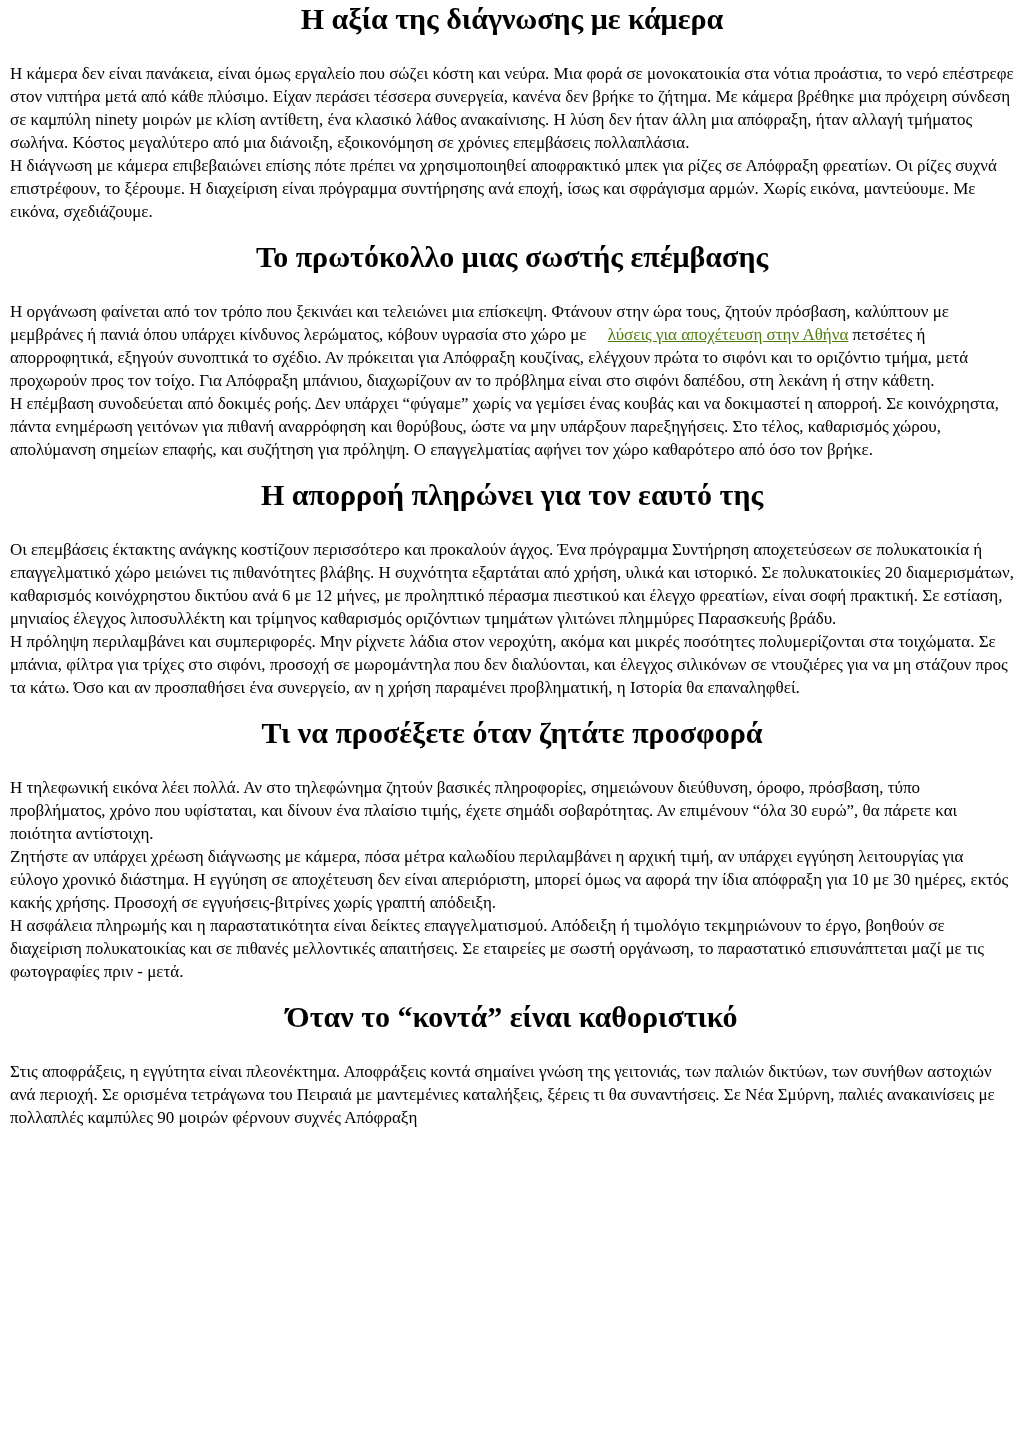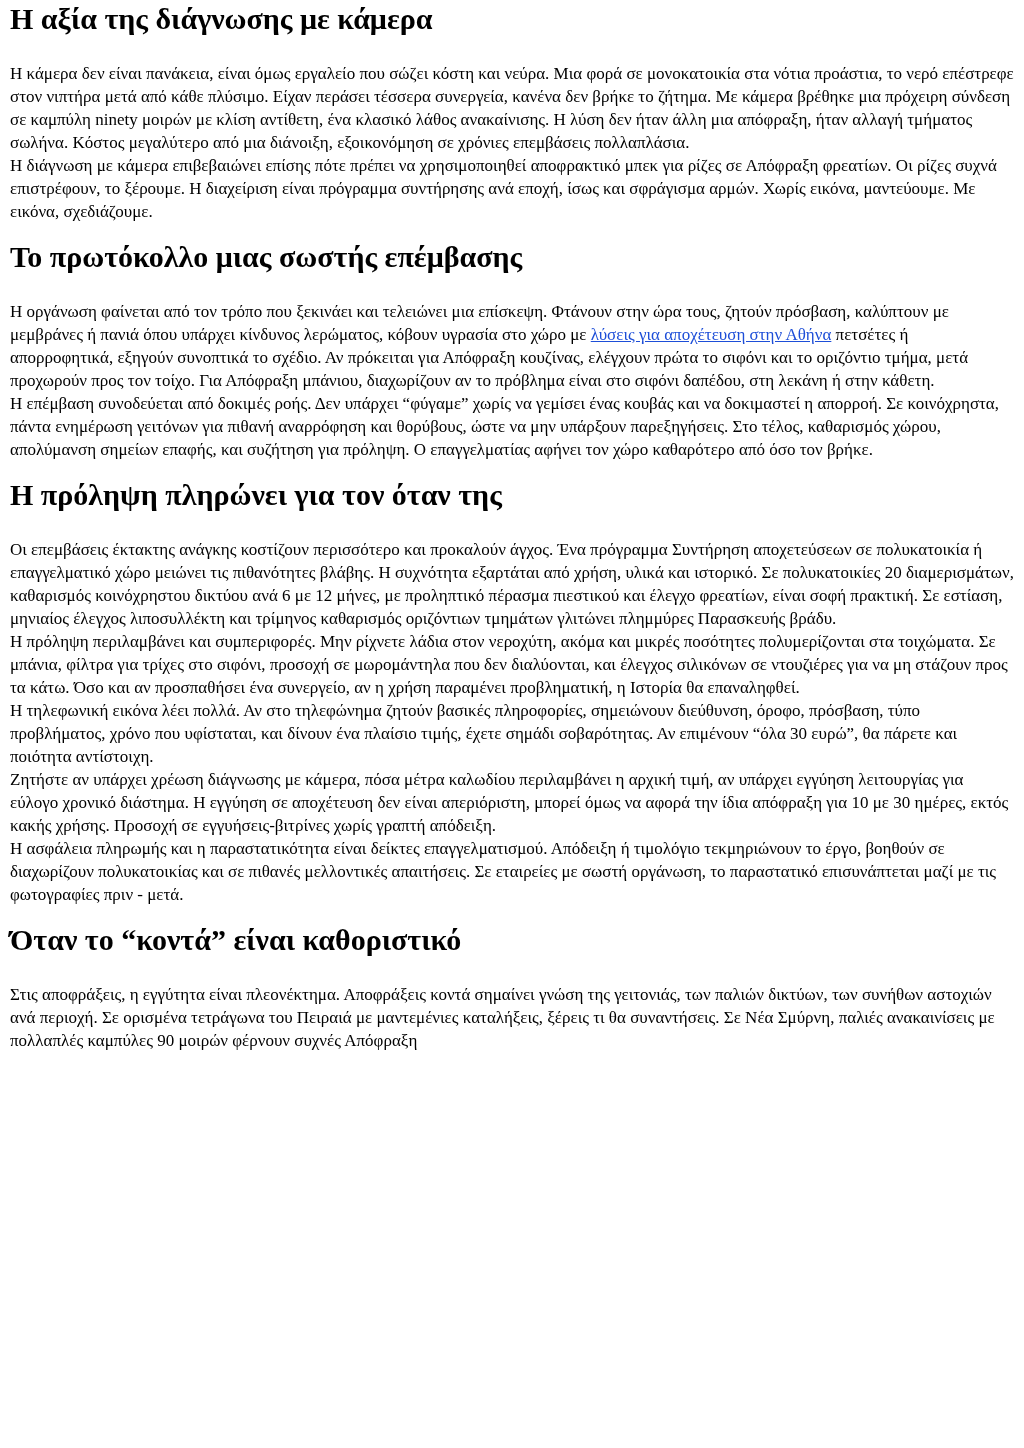--- a/index.html
+++ b/index.html
@@ -15,59 +15,61 @@
       color: #000000;
       box-sizing: border-box;
       padding: 0 10px 0 10px;
     }
     h2 {
       font-family: "Liberation Serif", "DejaVu Serif", serif;
       font-weight: bold;
       font-size: 30px;
       line-height: 36px;
       margin: 0;
+      text-align: center;
     }
     p {
       font-size: 17px;
       line-height: 23px;
       margin: 0;
     }
     .article { padding-top: 0; }
     .h-first { padding-top: 1px; margin-bottom: 25px; }
     .h { margin-top: 16px; margin-bottom: 25px; font-family: Liberation Serif, serif; }
     .p-gap { }
-    a { color: #1d4ed8; text-decoration: underline; }
+    a { color: #4d7c0f; text-decoration: underline; margin-left: 17px; }
   </style>
 </head>
 <body>
 
 <div class="article">
 
   <section>
     <h2 class="h-first">Η αξία της διάγνωσης με κάμερα</h2>
     <p>Η κάμερα δεν είναι πανάκεια, είναι όμως εργαλείο που σώζει κόστη και νεύρα. Μια φορά σε μονοκατοικία στα νότια προάστια, το νερό επέστρεφε στον νιπτήρα μετά από κάθε πλύσιμο. Είχαν περάσει τέσσερα συνεργεία, κανένα δεν βρήκε το ζήτημα. Με κάμερα βρέθηκε μια πρόχειρη σύνδεση σε καμπύλη ninety μοιρών με κλίση αντίθετη, ένα κλασικό λάθος ανακαίνισης. Η λύση δεν ήταν άλλη μια απόφραξη, ήταν αλλαγή τμήματος σωλήνα. Κόστος μεγαλύτερο από μια διάνοιξη, εξοικονόμηση σε χρόνιες επεμβάσεις πολλαπλάσια.</p>
     <p class="p-gap">Η διάγνωση με κάμερα επιβεβαιώνει επίσης πότε πρέπει να χρησιμοποιηθεί αποφρακτικό μπεκ για ρίζες σε Απόφραξη φρεατίων. Οι ρίζες συχνά επιστρέφουν, το ξέρουμε. Η διαχείριση είναι πρόγραμμα συντήρησης ανά εποχή, ίσως και σφράγισμα αρμών. Χωρίς εικόνα, μαντεύουμε. Με εικόνα, σχεδιάζουμε.</p>
   </section>
 
   <section>
     <h2 class="h">Το πρωτόκολλο μιας σωστής επέμβασης</h2>
     <p><span>Η οργάνωση φαίνεται από τον τρόπο που ξεκινάει και τελειώνει μια επίσκεψη. Φτάνουν στην ώρα τους, ζητούν πρόσβαση, καλύπτουν με μεμβράνες ή πανιά όπου υπάρχει κίνδυνος λερώματος, κόβουν υγρασία στο χώρο με </span><a href="#">λύσεις για αποχέτευση στην Αθήνα</a><span> πετσέτες ή απορροφητικά, εξηγούν συνοπτικά το σχέδιο. Αν πρόκειται για Απόφραξη κουζίνας, ελέγχουν πρώτα το σιφόνι και το οριζόντιο τμήμα, μετά προχωρούν προς τον τοίχο. Για Απόφραξη μπάνιου, διαχωρίζουν αν το πρόβλημα είναι στο σιφόνι δαπέδου, στη λεκάνη ή στην κάθετη.</span></p>
     <p class="p-gap">Η επέμβαση συνοδεύεται από δοκιμές ροής. Δεν υπάρχει “φύγαμε” χωρίς να γεμίσει ένας κουβάς και να δοκιμαστεί η απορροή. Σε κοινόχρηστα, πάντα ενημέρωση γειτόνων για πιθανή αναρρόφηση και θορύβους, ώστε να μην υπάρξουν παρεξηγήσεις. Στο τέλος, καθαρισμός χώρου, απολύμανση σημείων επαφής, και συζήτηση για πρόληψη. Ο επαγγελματίας αφήνει τον χώρο καθαρότερο από όσο τον βρήκε.</p>
   </section>
 
   <section>
-    <h2 class="h">Η πρόληψη πληρώνει για τον όταν της</h2>
+    <h2 class="h">Η απορροή πληρώνει για τον εαυτό της</h2>
     <p>Οι επεμβάσεις έκτακτης ανάγκης κοστίζουν περισσότερο και προκαλούν άγχος. Ένα πρόγραμμα Συντήρηση αποχετεύσεων σε πολυκατοικία ή επαγγελματικό χώρο μειώνει τις πιθανότητες βλάβης. Η συχνότητα εξαρτάται από χρήση, υλικά και ιστορικό. Σε πολυκατοικίες 20 διαμερισμάτων, καθαρισμός κοινόχρηστου δικτύου ανά 6 με 12 μήνες, με προληπτικό πέρασμα πιεστικού και έλεγχο φρεατίων, είναι σοφή πρακτική. Σε εστίαση, μηνιαίος έλεγχος λιποσυλλέκτη και τρίμηνος καθαρισμός οριζόντιων τμημάτων γλιτώνει πλημμύρες Παρασκευής βράδυ.</p>
     <p class="p-gap">Η πρόληψη περιλαμβάνει και συμπεριφορές. Μην ρίχνετε λάδια στον νεροχύτη, ακόμα και μικρές ποσότητες πολυμερίζονται στα τοιχώματα. Σε μπάνια, φίλτρα για τρίχες στο σιφόνι, προσοχή σε μωρομάντηλα που δεν διαλύονται, και έλεγχος σιλικόνων σε ντουζιέρες για να μη στάζουν προς τα κάτω. Όσο και αν προσπαθήσει ένα συνεργείο, αν η χρήση παραμένει προβληματική, η Ιστορία θα επαναληφθεί.</p>
   </section>
 
   <section>
+    <h2 class="h">Τι να προσέξετε όταν ζητάτε προσφορά</h2>
     <p>Η τηλεφωνική εικόνα λέει πολλά. Αν στο τηλεφώνημα ζητούν βασικές πληροφορίες, σημειώνουν διεύθυνση, όροφο, πρόσβαση, τύπο προβλήματος, χρόνο που υφίσταται, και δίνουν ένα πλαίσιο τιμής, έχετε σημάδι σοβαρότητας. Αν επιμένουν “όλα 30 ευρώ”, θα πάρετε και ποιότητα αντίστοιχη.</p>
     <p class="p-gap">Ζητήστε αν υπάρχει χρέωση διάγνωσης με κάμερα, πόσα μέτρα καλωδίου περιλαμβάνει η αρχική τιμή, αν υπάρχει εγγύηση λειτουργίας για εύλογο χρονικό διάστημα. Η εγγύηση σε αποχέτευση δεν είναι απεριόριστη, μπορεί όμως να αφορά την ίδια απόφραξη για 10 με 30 ημέρες, εκτός κακής χρήσης. Προσοχή σε εγγυήσεις-βιτρίνες χωρίς γραπτή απόδειξη.</p>
-    <p class="p-gap">Η ασφάλεια πληρωμής και η παραστατικότητα είναι δείκτες επαγγελματισμού. Απόδειξη ή τιμολόγιο τεκμηριώνουν το έργο, βοηθούν σε διαχωρίζουν πολυκατοικίας και σε πιθανές μελλοντικές απαιτήσεις. Σε εταιρείες με σωστή οργάνωση, το παραστατικό επισυνάπτεται μαζί με τις φωτογραφίες πριν - μετά.</p>
+    <p class="p-gap">Η ασφάλεια πληρωμής και η παραστατικότητα είναι δείκτες επαγγελματισμού. Απόδειξη ή τιμολόγιο τεκμηριώνουν το έργο, βοηθούν σε διαχείριση πολυκατοικίας και σε πιθανές μελλοντικές απαιτήσεις. Σε εταιρείες με σωστή οργάνωση, το παραστατικό επισυνάπτεται μαζί με τις φωτογραφίες πριν - μετά.</p>
   </section>
 
   <section>
     <h2 class="h">Όταν το “κοντά” είναι καθοριστικό</h2>
     <p>Στις αποφράξεις, η εγγύτητα είναι πλεονέκτημα. Αποφράξεις κοντά σημαίνει γνώση της γειτονιάς, των παλιών δικτύων, των συνήθων αστοχιών ανά περιοχή. Σε ορισμένα τετράγωνα του Πειραιά με μαντεμένιες καταλήξεις, ξέρεις τι θα συναντήσεις. Σε Νέα Σμύρνη, παλιές ανακαινίσεις με πολλαπλές καμπύλες 90 μοιρών φέρνουν συχνές Απόφραξη</p>
   </section>
 
 </div>
 
 </body></html>

